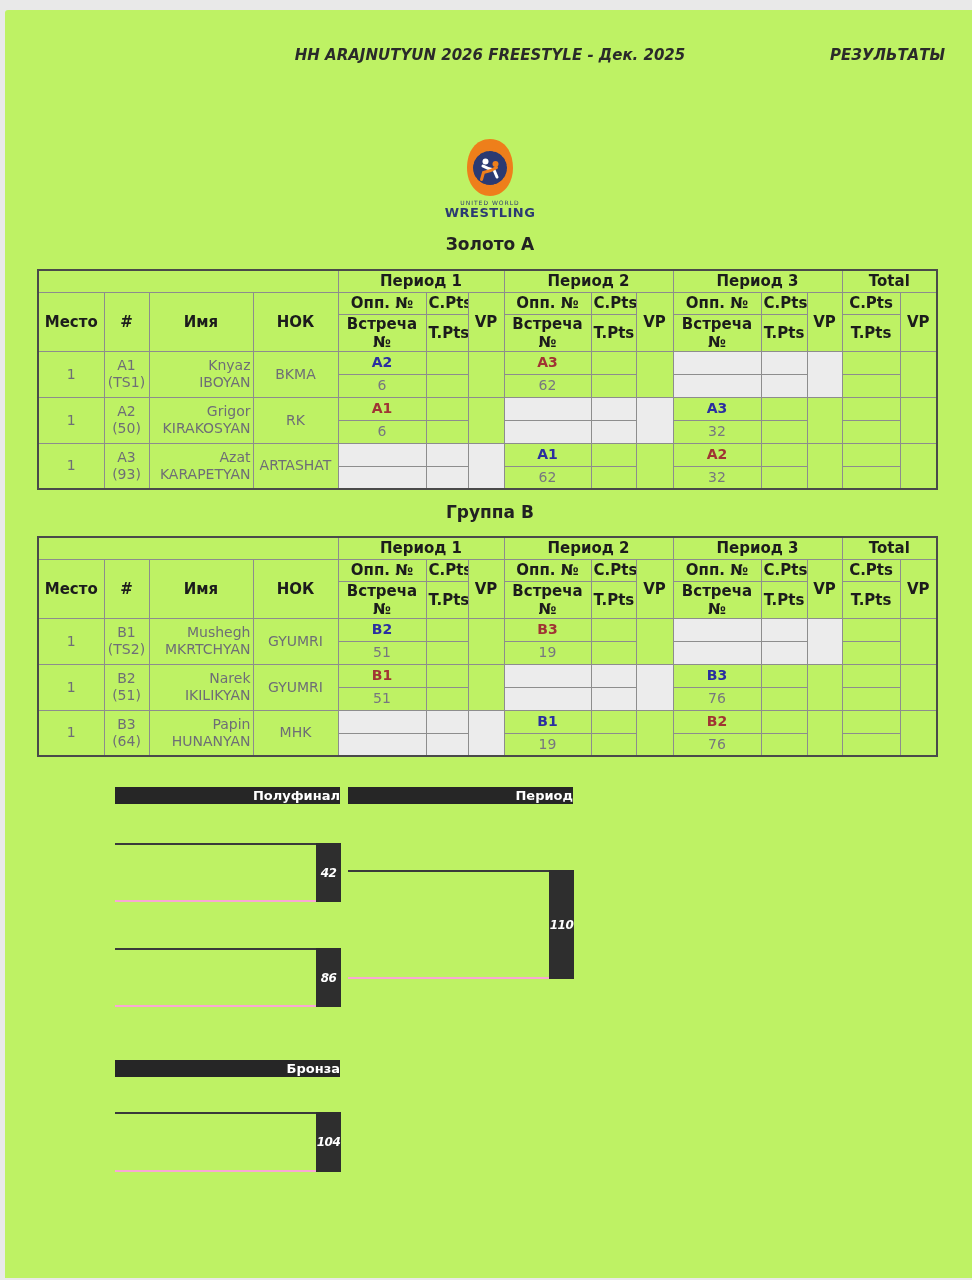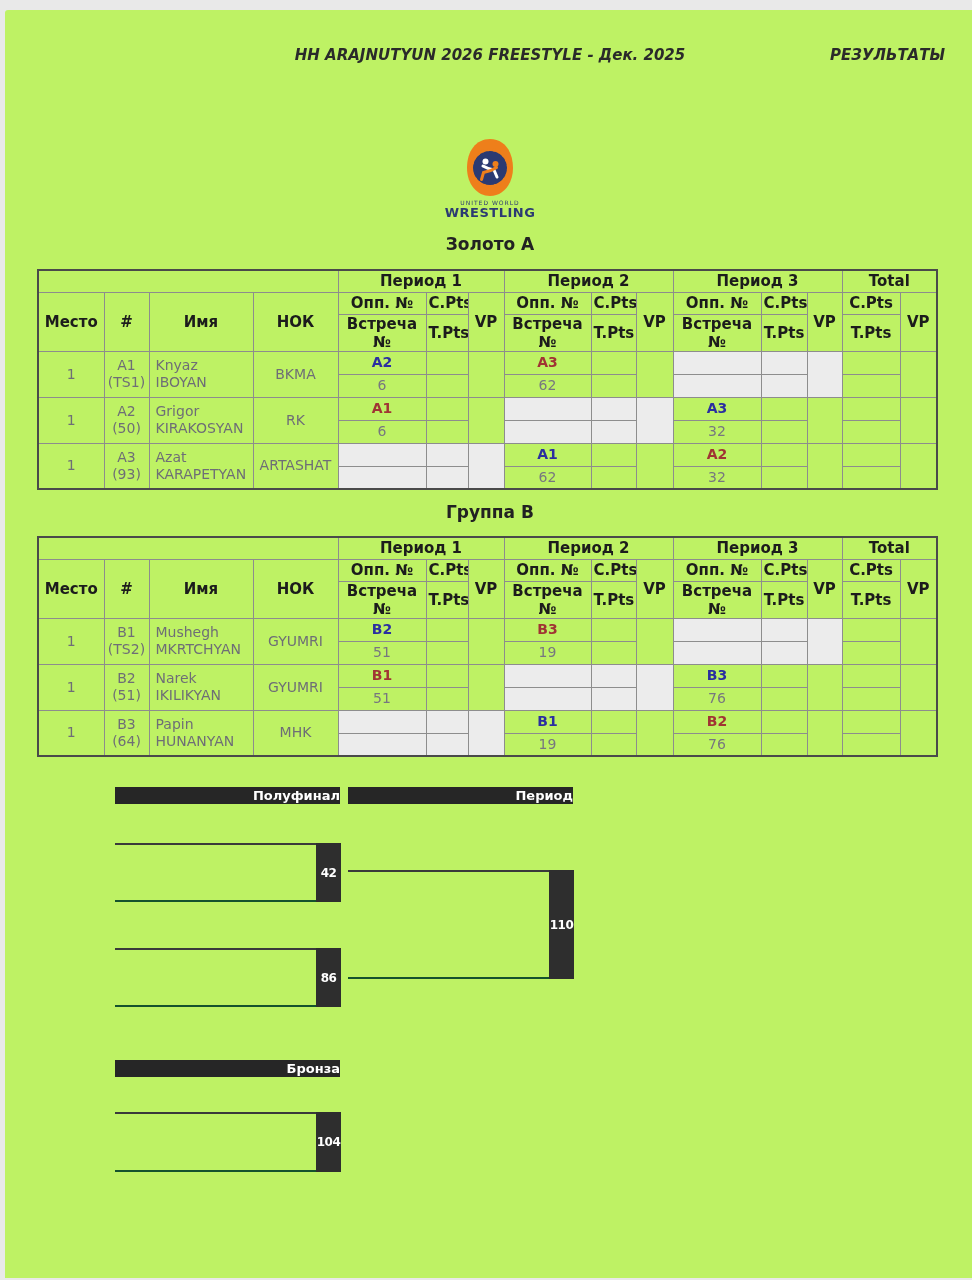--- a/index.html
+++ b/index.html
@@ -49,33 +49,33 @@
   #tableB{top:526px;}
   .rtable td{
     border:1px solid #8d8d8d;text-align:center;vertical-align:middle;
     padding:0 2px;overflow:hidden;line-height:1.2;
   }
   .rtable tr.h td{font-weight:bold;color:#1c1c1c;font-size:15px;}
   .rtable tr.h1{height:22px;}
   .rtable tr.h2{height:22px;}
   .rtable tr.h3{height:28px;}
   .rtable tr.d{height:23px;}
-  .rtable td.nm{text-align:left;padding-left:6px;}
+  .rtable td.nm{text-align:right;padding-left:6px;}
   .rtable td.off{background:#ececec;}
   .rtable td.opp{font-weight:bold;}
   .rtable td.opp.blue{color:var(--opp-blue);}
   .rtable td.opp.red{color:var(--opp-red);}
   .rtable td.mn{color:#77777f;}
   
   .bar{
     position:absolute;width:225px;height:17px;background:var(--bar-dark);
     color:#fff;font-weight:bold;font-size:13px;text-align:right;line-height:17px;
   }
   .match{
-    position:absolute;border-top:2px solid #3a3a3a;border-bottom:2px solid #14532d;
+    position:absolute;border-top:2px solid #3a3a3a;border-bottom:2px solid #f9a8d4;font-style:italic;
   }
   .match .mbox{
     position:absolute;right:0;top:-2px;bottom:-2px;width:25px;
     background:var(--box-dark);color:#fff;font-weight:bold;font-size:12px;
     display:flex;align-items:center;justify-content:center;letter-spacing:-0.5px;
   }
 </style>
 </head>
 <body>
 

